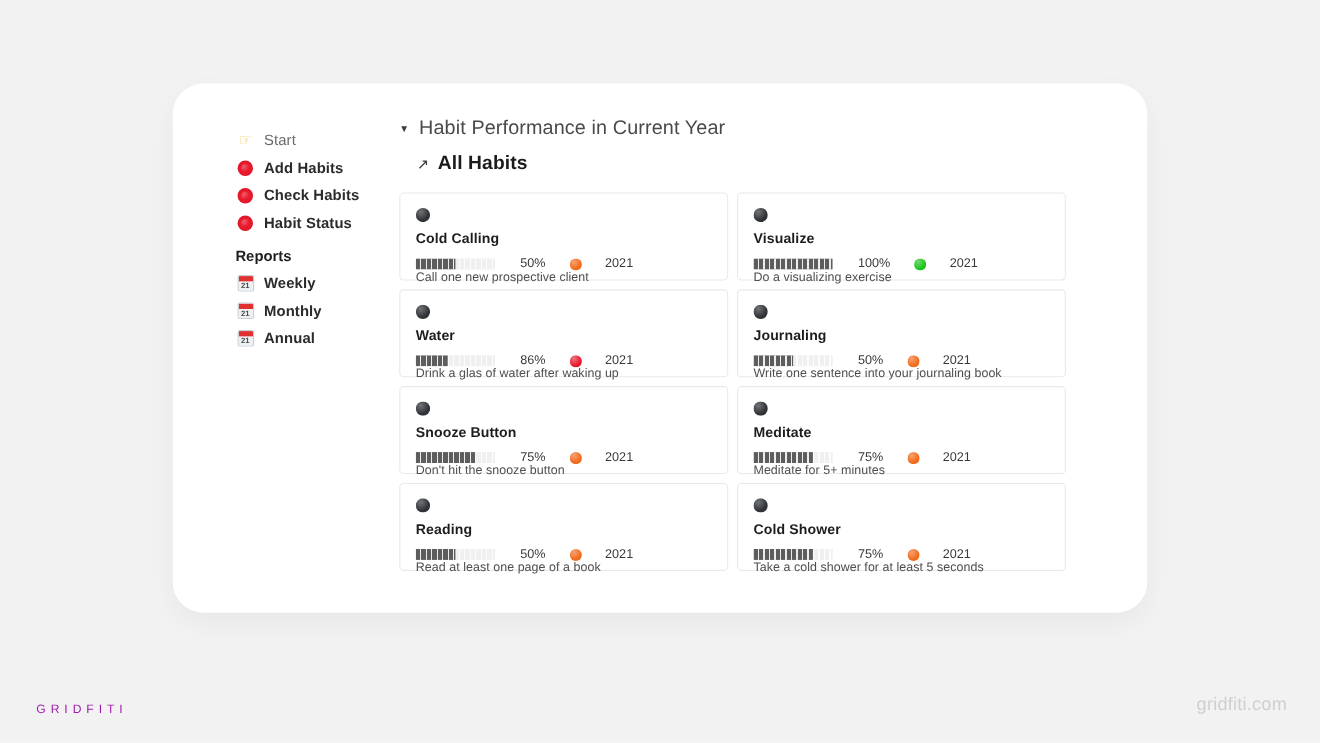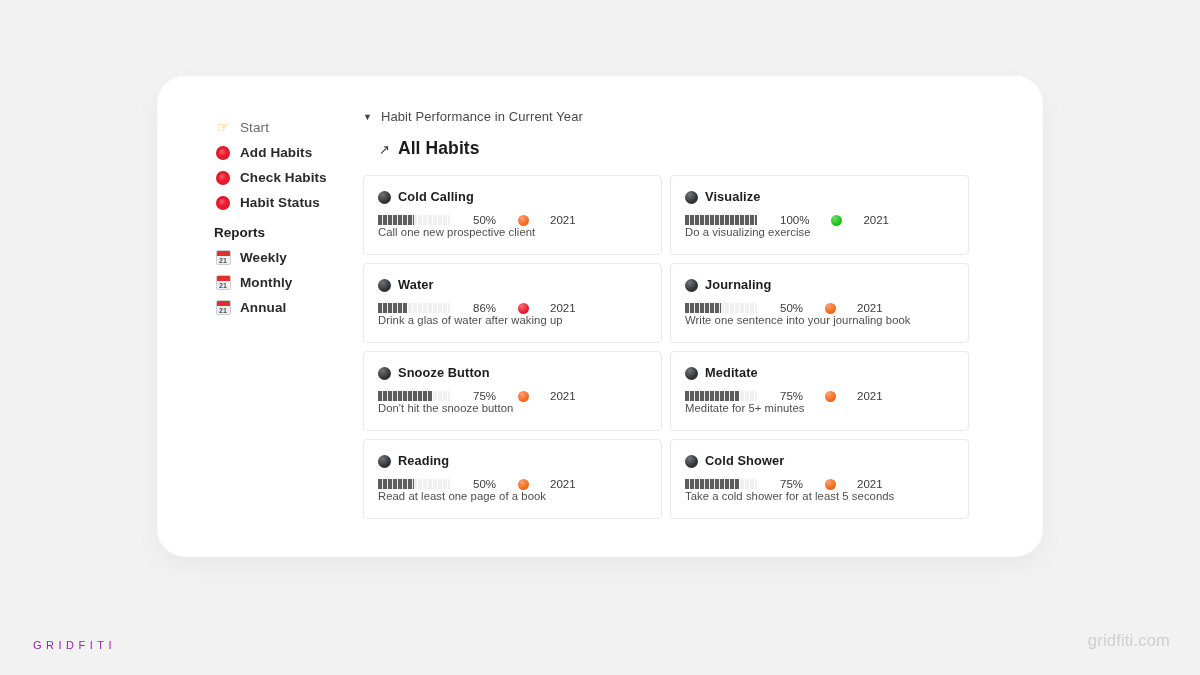--- a/index.html
+++ b/index.html
@@ -129,21 +129,21 @@
     gap: 9px;
     height: 20px;
   }
   .caret {
     font-size: 9px;
     color: #3d3d3d;
     line-height: 1;
     transform: translateY(1px);
   }
   .crumb-text {
-    font-size: 13px;
+    font-size: 18px;
     color: #4a4a4a;
     letter-spacing: .1px;
   }
 
   .title-row {
     display: flex;
     align-items: center;
     gap: 8px;
     margin-top: 12px;
     margin-left: 16px;
@@ -174,22 +174,23 @@
   .card {
     background: #ffffff;
     border: 1px solid #e9e9e9;
     border-radius: 4px;
     padding: 13px 14px 12px 14px;
     height: 80px;
   }
 
   .card-head {
     display: flex;
-    align-items: flex-end;
+    align-items: flex-start;
     gap: 7px;
+    flex-direction: column;
   }
   .card-dot {
     width: 13px; height: 13px;
     border-radius: 50%;
     background: #2f3337;
     flex: 0 0 13px;
     background-image: radial-gradient(circle at 34% 28%, rgba(255,255,255,.32), rgba(255,255,255,0) 60%);
   }
   .card-title {
     font-size: 12.8px;

